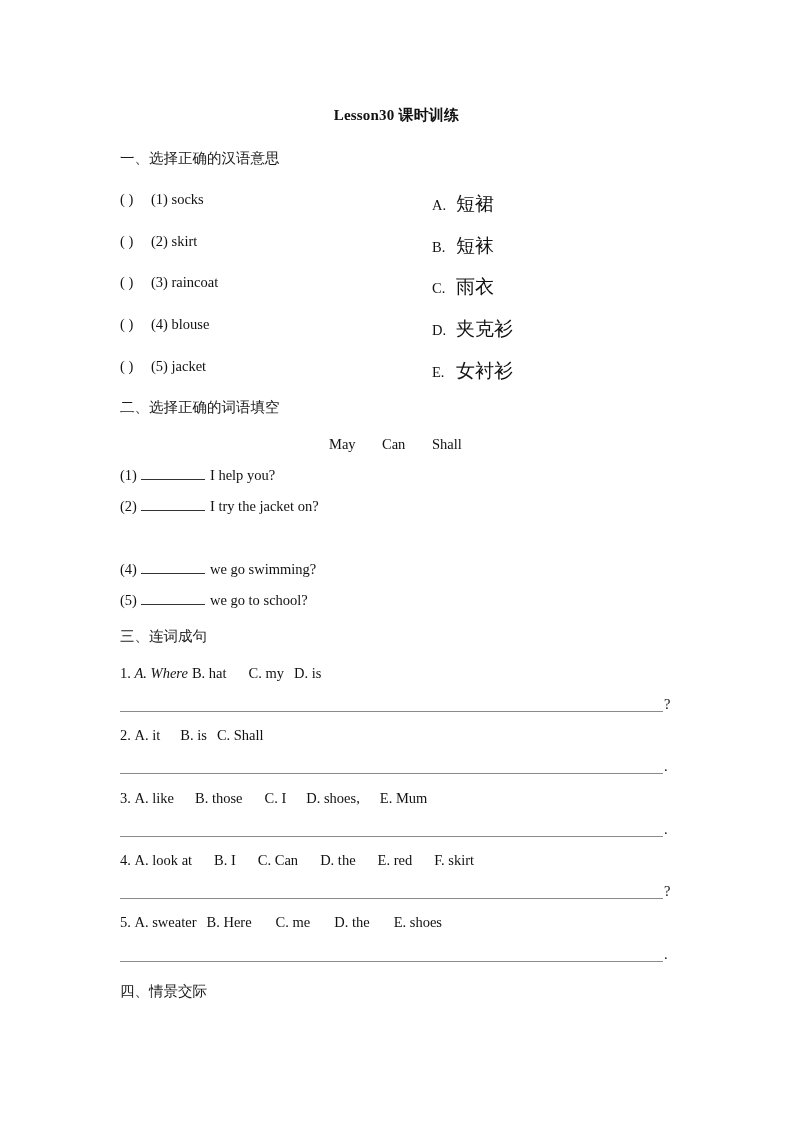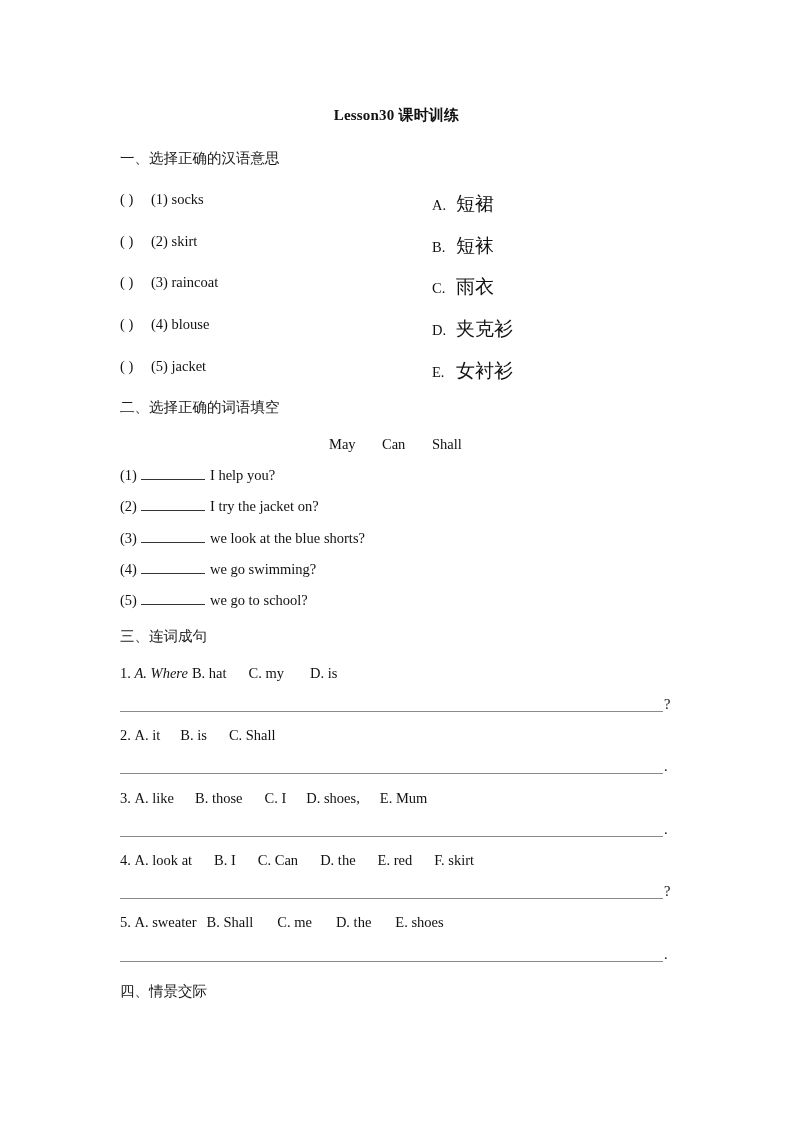--- a/index.html
+++ b/index.html
@@ -113,62 +113,59 @@
   <div class="abs line-text word-bank" style="left:329px; top:436px;">
     <span style="width:53px;">May</span><span style="width:50px;">Can</span><span>Shall</span>
   </div>
 
   <div class="abs line-text" style="left:120px; top:467px;">
     <span>(1)</span><span class="blank"></span><span>I help you?</span>
   </div>
   <div class="abs line-text" style="left:120px; top:498px;">
     <span>(2)</span><span class="blank"></span><span>I try the jacket on?</span>
   </div>
-  <div class="abs line-text" style="left:120px; top:530px;">
-    <span>(3)</span><span class="blank"></span><span>we look at the blue shorts?</span>
-  </div>
   <div class="abs line-text" style="left:120px; top:561px;">
     <span>(4)</span><span class="blank"></span><span>we go swimming?</span>
   </div>
   <div class="abs line-text" style="left:120px; top:592px;">
     <span>(5)</span><span class="blank"></span><span>we go to school?</span>
   </div>
 
   <div class="abs sec-heading" style="top:627px;">三、连词成句</div>
 
   <div class="abs line-text" style="left:120px; top:665px;">
     <span>1.</span>
-    <span class="choice" style="margin-right:4px;font-style:italic;">A. Where</span><span class="choice" style="margin-right:22px;">B. hat</span><span class="choice" style="margin-right:26px;">C. my</span><span class="choice">D. is</span>
+    <span class="choice" style="margin-right:4px;font-style:italic;">A. Where</span><span class="choice" style="margin-right:22px;">B. hat</span><span class="choice" style="margin-right:10px;">C. my</span><span class="choice">D. is</span>
   </div>
   <div class="ans-line" style="top:711px;"></div>
   <div class="ans-end" style="top:696px;">?</div>
 
   <div class="abs line-text" style="left:120px; top:727px;">
     <span>2.</span>
-    <span class="choice" style="margin-right:20px;">A. it</span><span class="choice" style="margin-right:22px;">B. is</span><span class="choice">C. Shall</span>
+    <span class="choice" style="margin-right:20px;">A. it</span><span class="choice" style="margin-right:10px;">B. is</span><span class="choice">C. Shall</span>
   </div>
   <div class="ans-line" style="top:773px;"></div>
   <div class="ans-end" style="top:758px;">.</div>
 
   <div class="abs line-text" style="left:120px; top:790px;">
     <span>3.</span>
     <span class="choice" style="margin-right:21px;">A. like</span><span class="choice" style="margin-right:22px;">B. those</span><span class="choice" style="margin-right:20px;">C. I</span><span class="choice" style="margin-right:20px;">D. shoes,</span><span class="choice">E. Mum</span>
   </div>
   <div class="ans-line" style="top:836px;"></div>
   <div class="ans-end" style="top:821px;">.</div>
 
   <div class="abs line-text" style="left:120px; top:852px;">
     <span>4.</span>
     <span class="choice" style="margin-right:22px;">A. look at</span><span class="choice" style="margin-right:22px;">B. I</span><span class="choice" style="margin-right:22px;">C. Can</span><span class="choice" style="margin-right:22px;">D. the</span><span class="choice" style="margin-right:22px;">E. red</span><span class="choice">F. skirt</span>
   </div>
   <div class="ans-line" style="top:898px;"></div>
   <div class="ans-end" style="top:883px;">?</div>
 
   <div class="abs line-text" style="left:120px; top:914px;">
     <span>5.</span>
-    <span class="choice" style="margin-right:10px;">A. sweater</span><span class="choice" style="margin-right:24px;">B. Shall</span><span class="choice" style="margin-right:24px;">C. me</span><span class="choice" style="margin-right:24px;">D. the</span><span class="choice">E. shoes</span>
+    <span class="choice" style="margin-right:10px;">A. sweater</span><span class="choice" style="margin-right:24px;">B. Here</span><span class="choice" style="margin-right:24px;">C. me</span><span class="choice" style="margin-right:24px;">D. the</span><span class="choice">E. shoes</span>
   </div>
   <div class="ans-line" style="top:961px;"></div>
   <div class="ans-end" style="top:946px;">.</div>
 
   <div class="abs sec-heading" style="top:982px;">四、情景交际</div>
 
 </div>
 
 </body></html>

